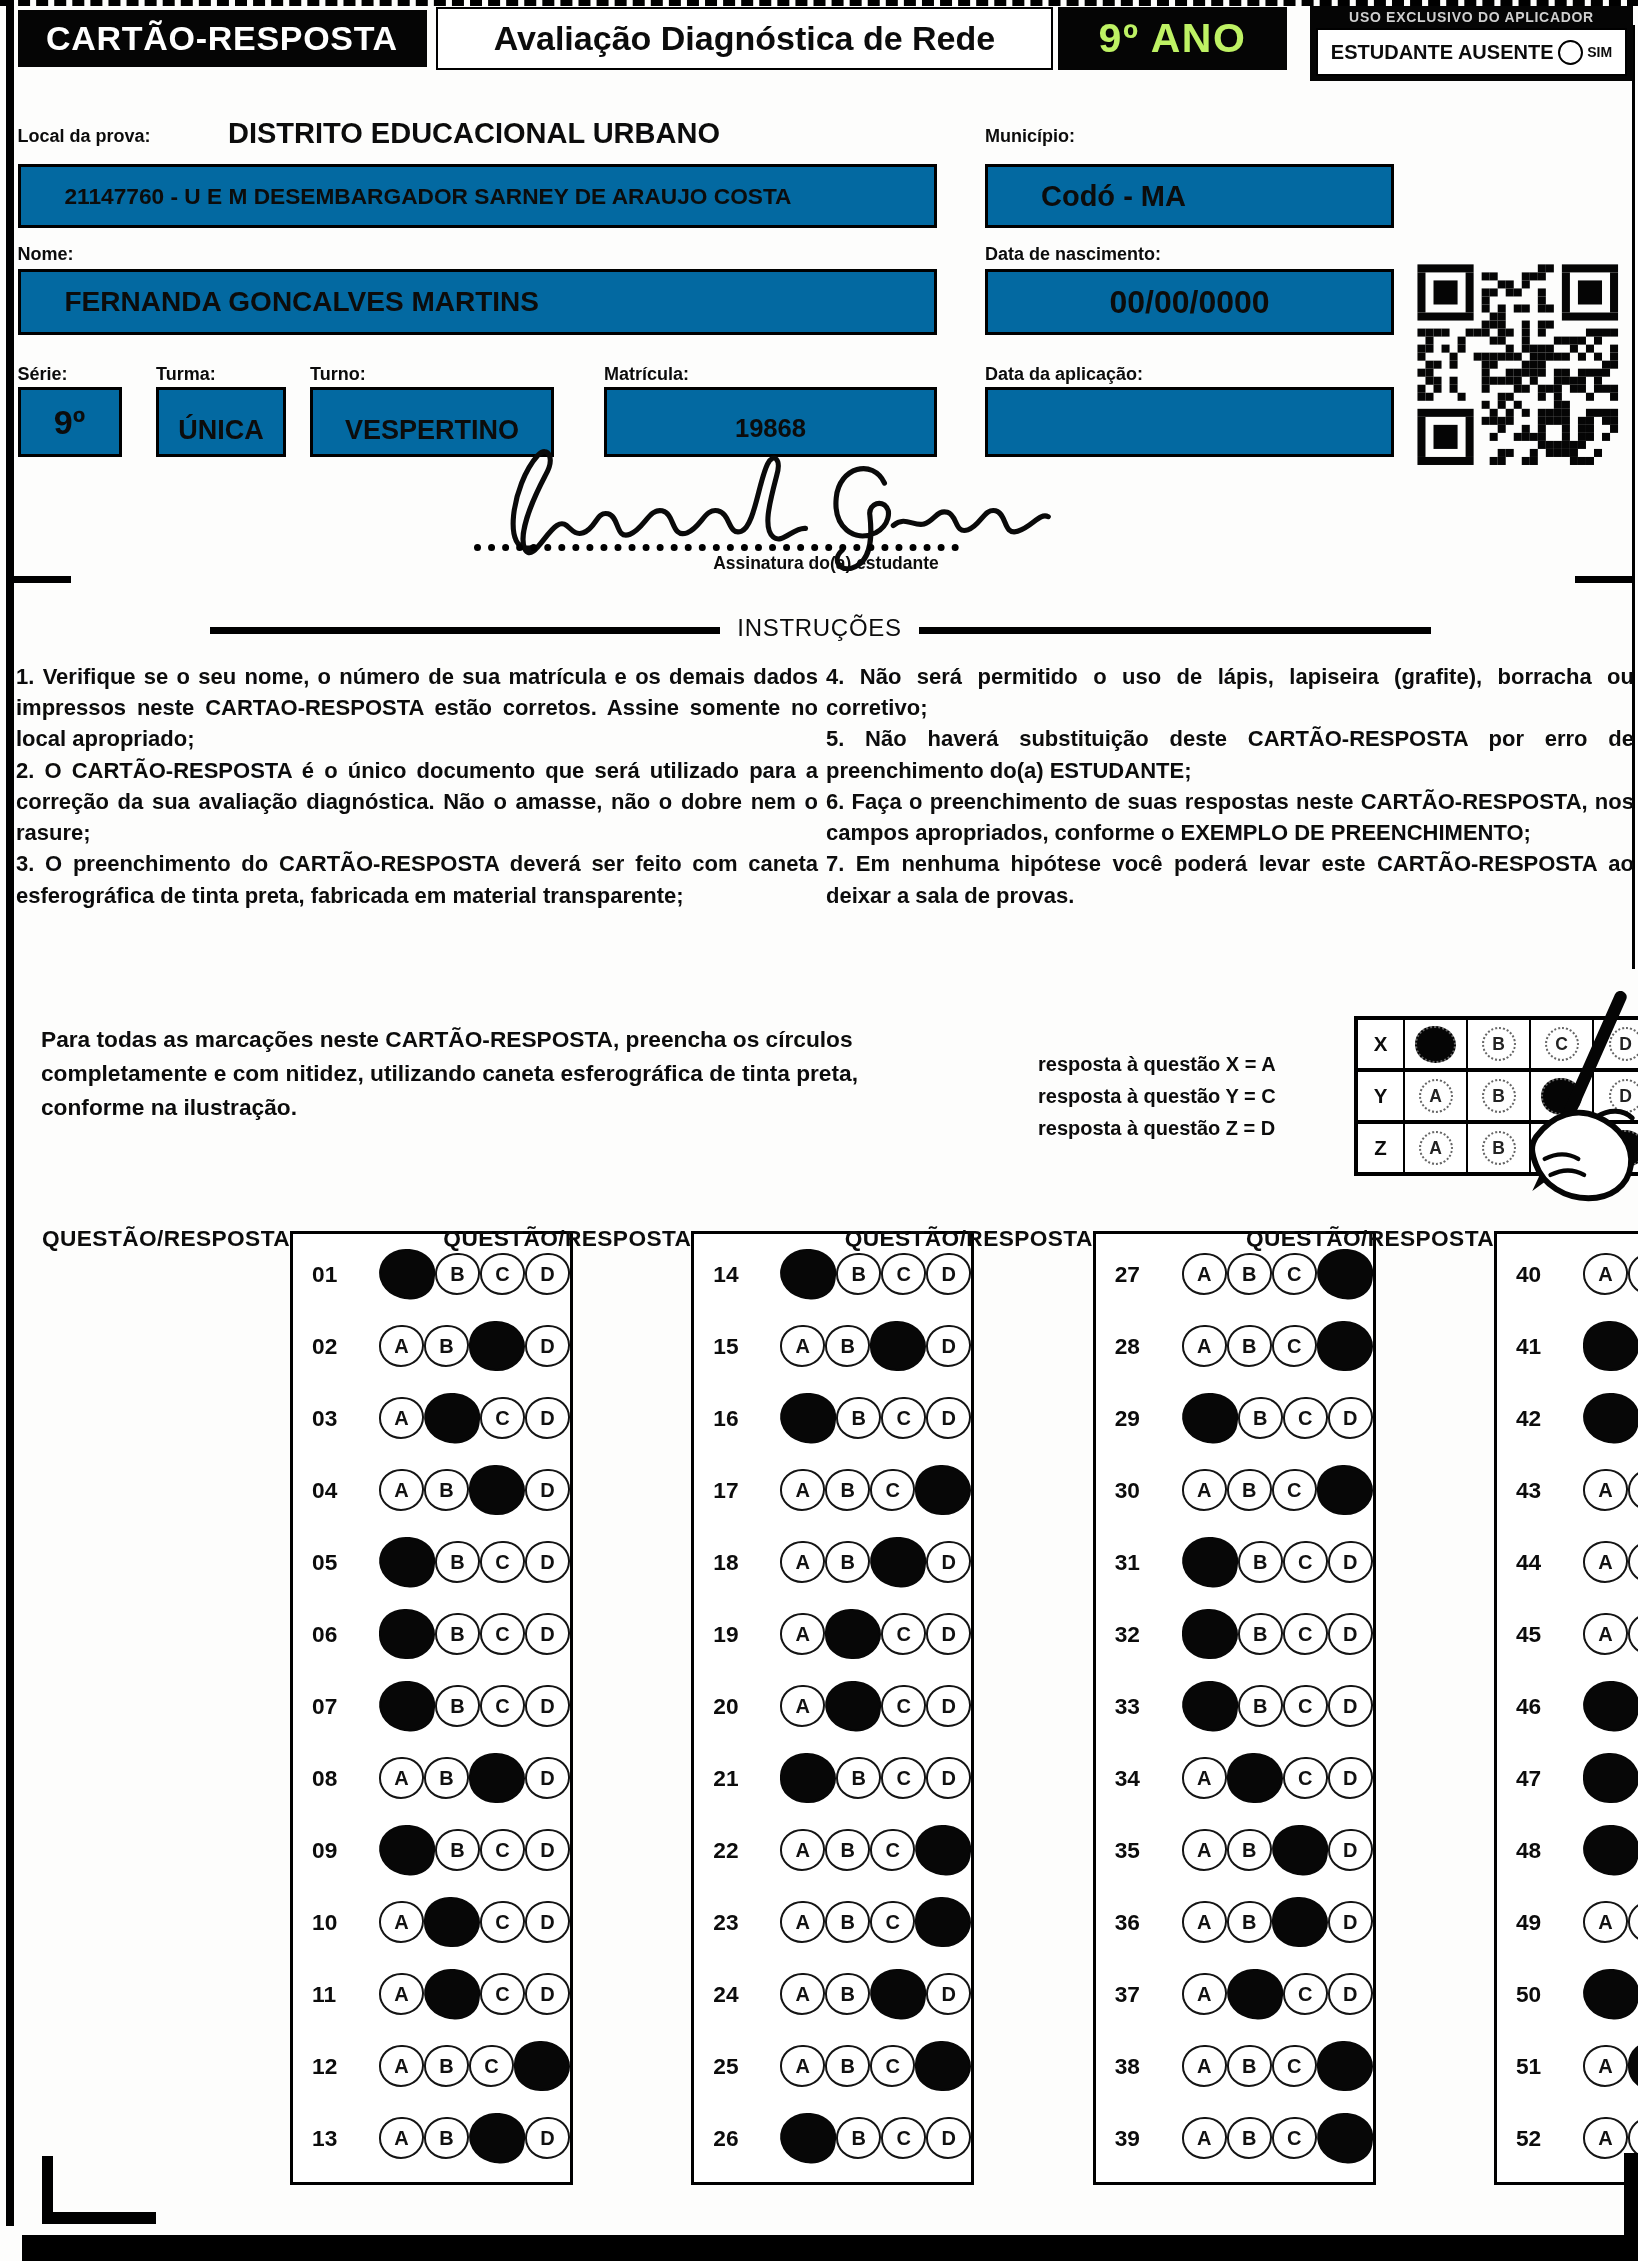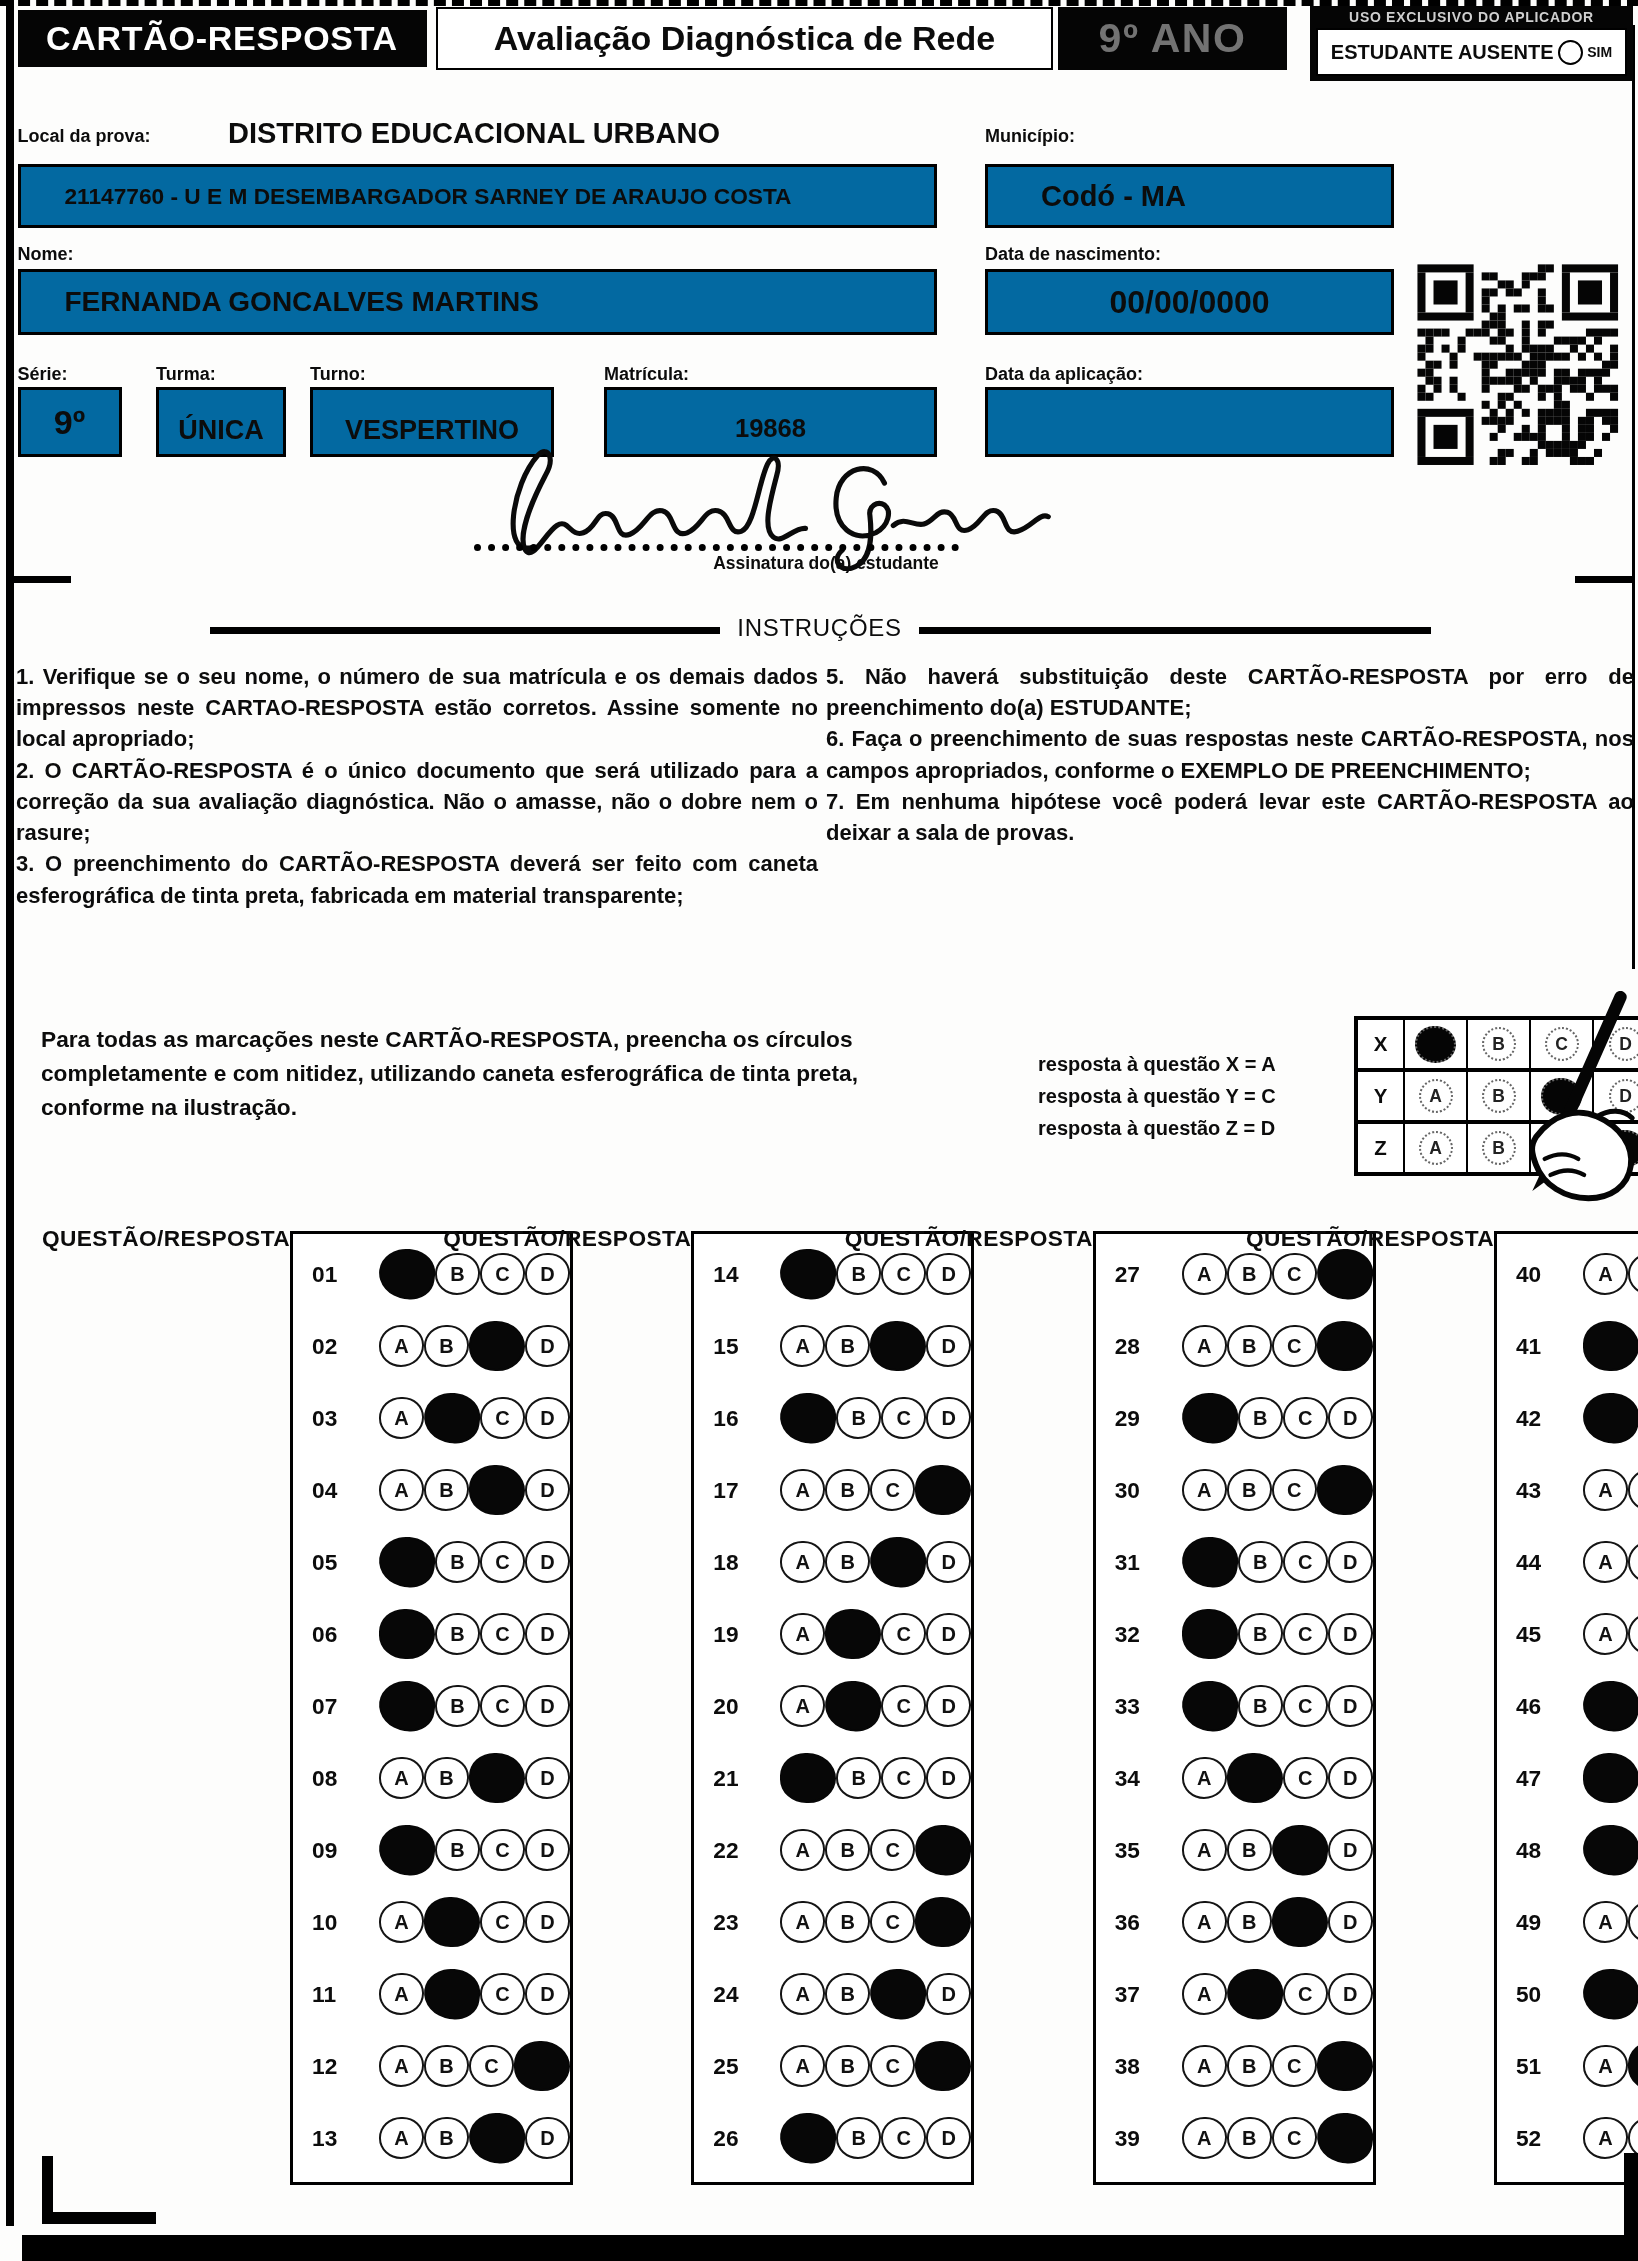--- a/index.html
+++ b/index.html
@@ -11,21 +11,21 @@
   .abs{position:absolute;}
   
   #top-border{left:0;top:0;width:100%;height:0;border-top:6.6px dashed #000;}
   #left-border{left:5.8px;top:0;width:8px;height:2226px;background:#000;}
   #right-border-top{right:3.7px;top:25px;width:3.7px;height:944px;background:#000;}
   .tick{background:#000;height:6.6px;}
   
   .hdr-block{display:flex;align-items:center;justify-content:center;font-weight:bold;}
   #hdr-card{left:17.5px;top:10.2px;width:409px;height:57px;background:#050505;color:#fff;font-size:34px;letter-spacing:0.7px;}
   #hdr-exam{left:436px;top:7.3px;width:617px;height:63px;background:#fff;border:2.9px solid #000;font-size:34px;}
-  #hdr-grade{left:1058px;top:7.3px;width:229px;height:63px;background:#050505;color:#737373;font-size:41px;letter-spacing:1.5px;}
+  #hdr-grade{left:1058px;top:7.3px;width:229px;height:63px;background:#050505;color:#bef264;font-size:41px;letter-spacing:1.5px;}
   #hdr-right{left:1310px;top:5.8px;width:323px;height:75px;background:#050505;padding:3.7px 5.8px 4.4px 5.8px;display:flex;flex-direction:column;}
   #uso-label{color:#cfcfcf;font-size:14px;font-weight:bold;text-align:center;letter-spacing:0.7px;margin-bottom:2.9px;}
   #absent-box{flex:1;background:#fff;border:2.2px solid #000;display:flex;align-items:center;justify-content:center;font-weight:bold;font-size:20px;gap:4.4px;}
   #absent-circle{display:inline-block;width:25px;height:25px;border:2.9px solid #000;border-radius:50%;background:#fff;}
   #absent-sim{font-size:14px;font-weight:bold;}
   
   .lbl{font-weight:bold;font-size:18px;}
   .fbox{border:3.7px solid #000;background:#0369a1;display:flex;align-items:center;font-weight:bold;}
   #local-value{font-size:29px;font-weight:bold;}
   #school-box{left:17.5px;top:164px;width:919px;height:64px;padding-left:44px;font-size:22.7px;}
@@ -385,20 +385,21 @@
 
   <div class="abs" id="instr-line1"></div>
   <div class="abs" id="instr-title">INSTRUÇÕES</div>
   <div class="abs" id="instr-line2"></div>
   <div class="abs instr-col" id="instr-left">
       <p class="instr-p">1. Verifique se o seu nome, o número de sua matrícula e os demais dados impressos neste CARTAO-RESPOSTA estão corretos. Assine somente no local apropriado;</p>
       <p class="instr-p">2. O CARTÃO-RESPOSTA é o único documento que será utilizado para a correção da sua avaliação diagnóstica. Não o amasse, não o dobre nem o rasure;</p>
       <p class="instr-p">3. O preenchimento do CARTÃO-RESPOSTA deverá ser feito com caneta esferográfica de tinta preta, fabricada em material transparente;</p>
     </div>
   <div class="abs instr-col" id="instr-right">
+      <p class="instr-p">4. Não será permitido o uso de lápis, lapiseira (grafite), borracha ou corretivo;</p>
       <p class="instr-p">5. Não haverá substituição deste CARTÃO-RESPOSTA por erro de preenchimento do(a) ESTUDANTE;</p>
       <p class="instr-p">6. Faça o preenchimento de suas respostas neste CARTÃO-RESPOSTA, nos campos apropriados, conforme o EXEMPLO DE PREENCHIMENTO;</p>
       <p class="instr-p">7. Em nenhuma hipótese você poderá levar este CARTÃO-RESPOSTA ao deixar a sala de provas.</p>
     </div>
 
   <div class="abs" id="marking-par">Para todas as marcações neste CARTÃO-RESPOSTA, preencha os círculos completamente e com nitidez, utilizando caneta esferográfica de tinta preta, conforme na ilustração.</div>
   <div class="abs" id="example-captions">
       <div>resposta à questão X = A</div>
       <div>resposta à questão Y = C</div>
       <div>resposta à questão Z = D</div>

